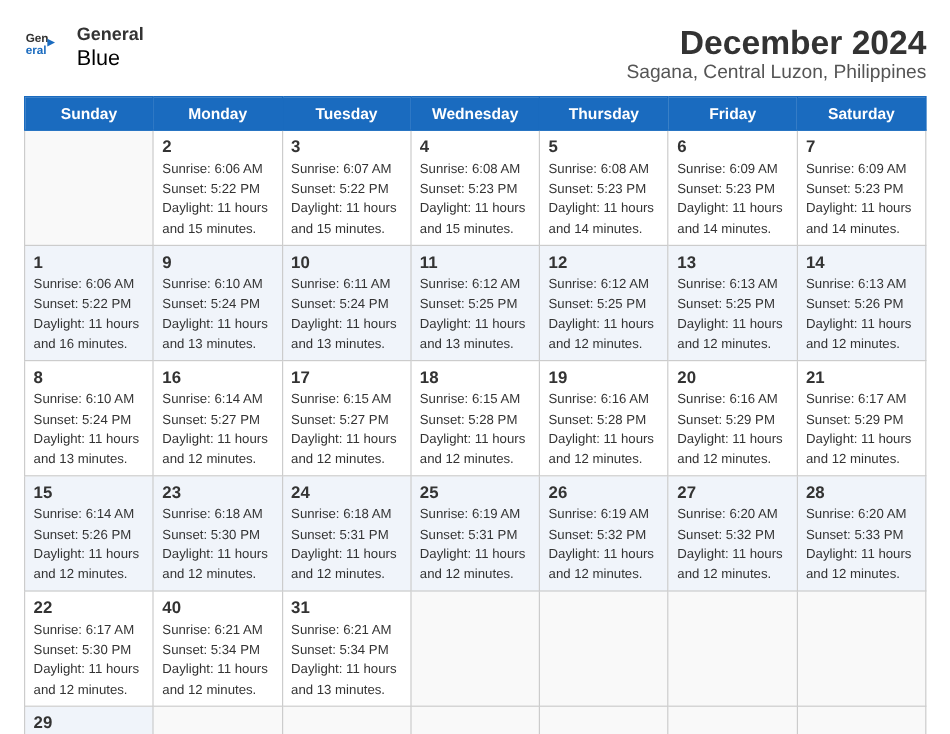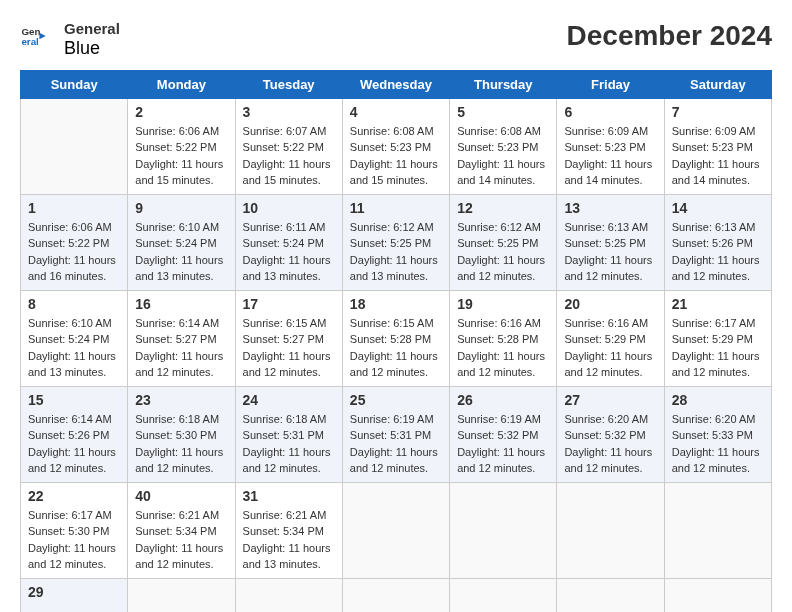--- a/index.html
+++ b/index.html
@@ -88,20 +88,21 @@
       <polygon points="30,8 38,20 30,32 38,20" fill="#1a6bbf"></polygon>
       <text x="28" y="25" font-size="11" font-weight="bold" fill="#1a6bbf">▶</text>
     </svg>
     <div style="line-height:1.2;">
       <div style="font-size:15px;font-weight:bold;color:#333;">General</div>
       <div style="font-size:18px;font-weight:normal;color:#000000;">Blue</div>
     </div>
   </div>
   <div class="title-block">
     <div class="month-title">December 2024</div>
+    <div class="location">Sagana, Central Luzon, Philippines</div>
   </div>
 </div>
 
 <table>
   <thead>
     <tr>
       <th>Sunday</th>
       <th>Monday</th>
       <th>Tuesday</th>
       <th>Wednesday</th>

